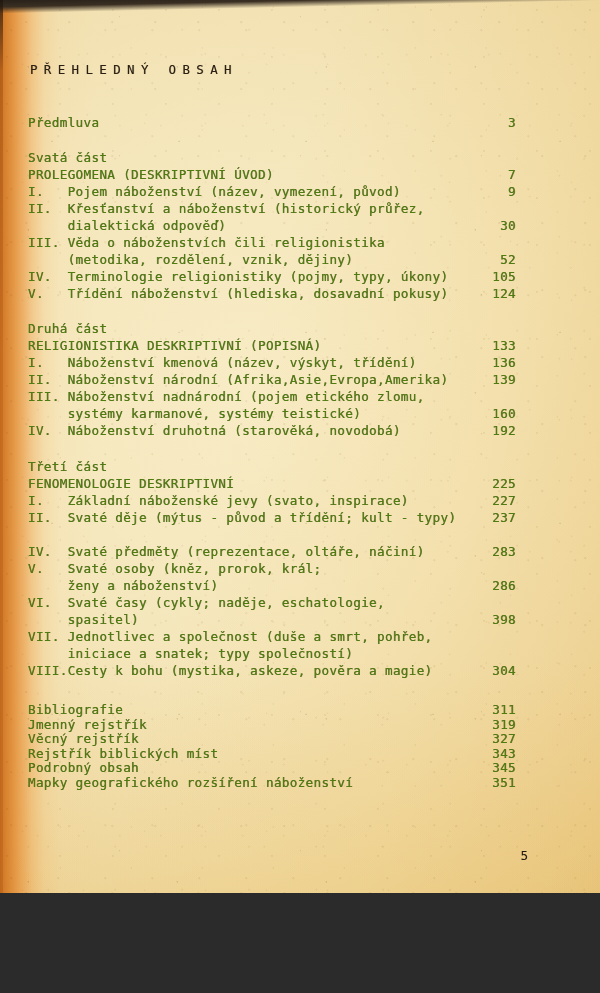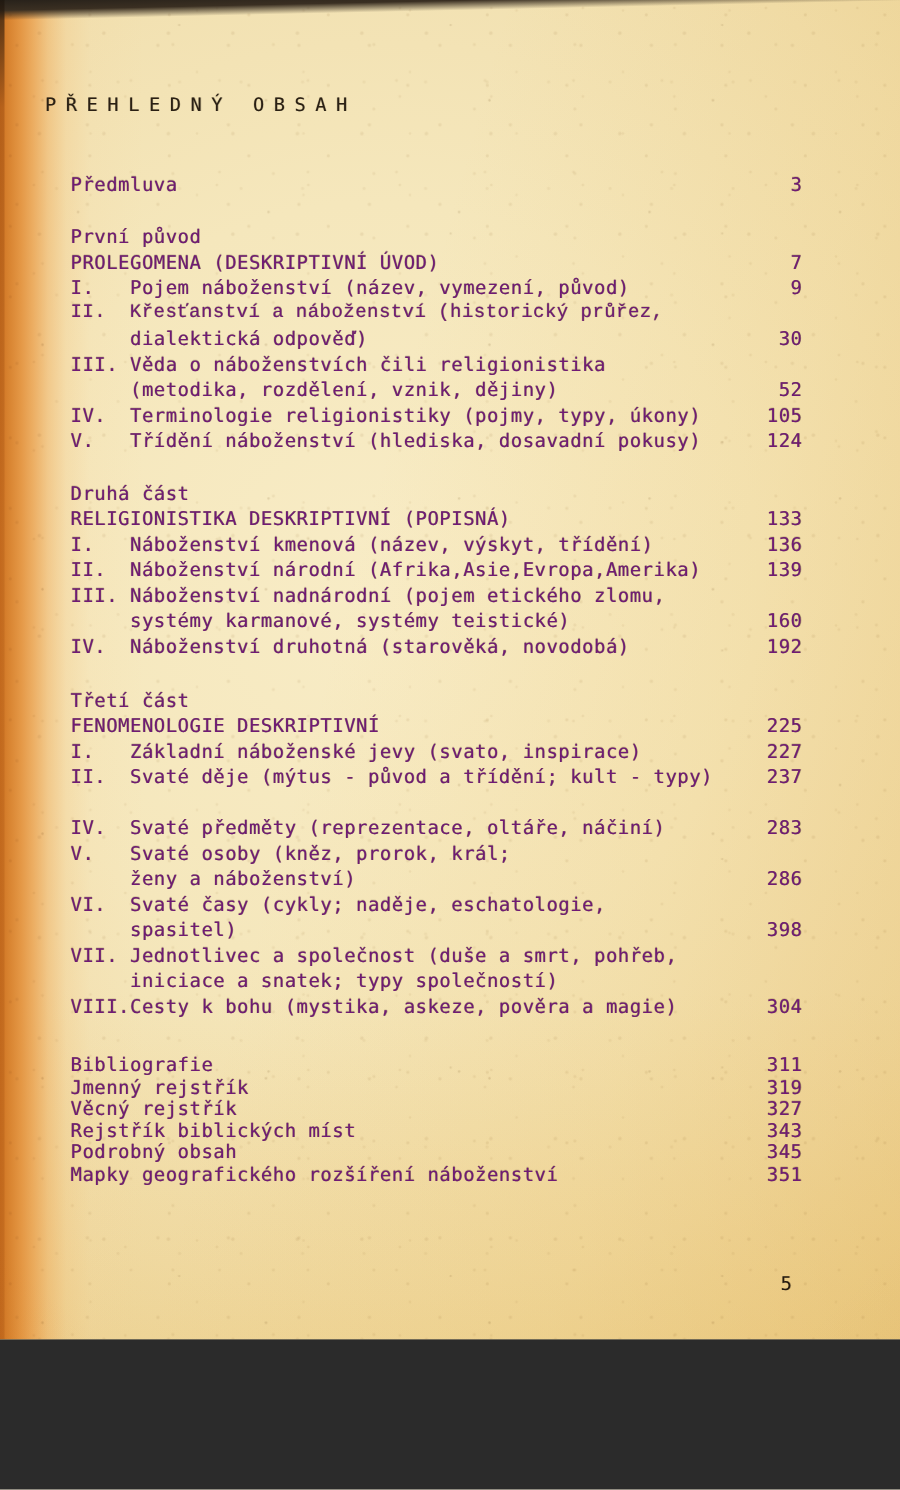--- a/index.html
+++ b/index.html
@@ -133,26 +133,25 @@
 
   .line {
     position: absolute;
     left: 28px;
     width: 548px;
     height: 17px;
     font-size: 12.6px;
     line-height: 17px;
     white-space: pre;
     letter-spacing: 0.35px;
-    color: #701a75;
+    color: #4d7c0f;
     text-shadow:
        0.35px 0  0 rgba(40,28,14,0.34),
       -0.3px  0.3px 0 rgba(60,42,20,0.22),
        0     -0.3px 0 rgba(60,42,20,0.16);
-    margin-left: 19px;
   }
 
   .line .num {
     position: absolute;
     left: 0;
     width: 488px;
     text-align: right;
     letter-spacing: 0.35px;
   }
 
@@ -195,24 +194,24 @@
   <div class="vignette"></div>
   <div class="grain"></div>
   <div class="speckle"></div>
   <div class="scan-edge-top"></div>
   <div class="scan-edge-left"></div>
 
   <div class="content" id="content">
     <div class="doc-title">PŘEHLEDNÝ OBSAH</div>
     <div class="folio">5</div>
   <div class="line" style="top: 114px;"><span>Předmluva</span><span class="num">3</span></div>
-      <div class="line" style="top: 149px;"><span>První původ</span></div>
+      <div class="line" style="top: 149px;"><span>Svatá část</span></div>
       <div class="line" style="top: 166px;"><span>PROLEGOMENA (DESKRIPTIVNÍ ÚVOD)</span><span class="num">7</span></div>
       <div class="line" style="top: 183px;"><span>I.   Pojem náboženství (název, vymezení, původ)</span><span class="num">9</span></div>
-      <div class="line" style="top: 200px; font-family: Liberation Mono, monospace;"><span>II.  Křesťanství a náboženství (historický průřez,</span></div>
+      <div class="line" style="top: 200px;"><span>II.  Křesťanství a náboženství (historický průřez,</span></div>
       <div class="line" style="top: 217px;"><span>     dialektická odpověď)</span><span class="num">30</span></div>
       <div class="line" style="top: 234px;"><span>III. Věda o náboženstvích čili religionistika</span></div>
       <div class="line" style="top: 251px;"><span>     (metodika, rozdělení, vznik, dějiny)</span><span class="num">52</span></div>
       <div class="line" style="top: 268px;"><span>IV.  Terminologie religionistiky (pojmy, typy, úkony)</span><span class="num">105</span></div>
       <div class="line" style="top: 285px;"><span>V.   Třídění náboženství (hlediska, dosavadní pokusy)</span><span class="num">124</span></div>
       <div class="line" style="top: 320px;"><span>Druhá část</span></div>
       <div class="line" style="top: 337px;"><span>RELIGIONISTIKA DESKRIPTIVNÍ (POPISNÁ)</span><span class="num">133</span></div>
       <div class="line" style="top: 354px;"><span>I.   Náboženství kmenová (název, výskyt, třídění)</span><span class="num">136</span></div>
       <div class="line" style="top: 371px;"><span>II.  Náboženství národní (Afrika,Asie,Evropa,Amerika)</span><span class="num">139</span></div>
       <div class="line" style="top: 388px;"><span>III. Náboženství nadnárodní (pojem etického zlomu,</span></div>

